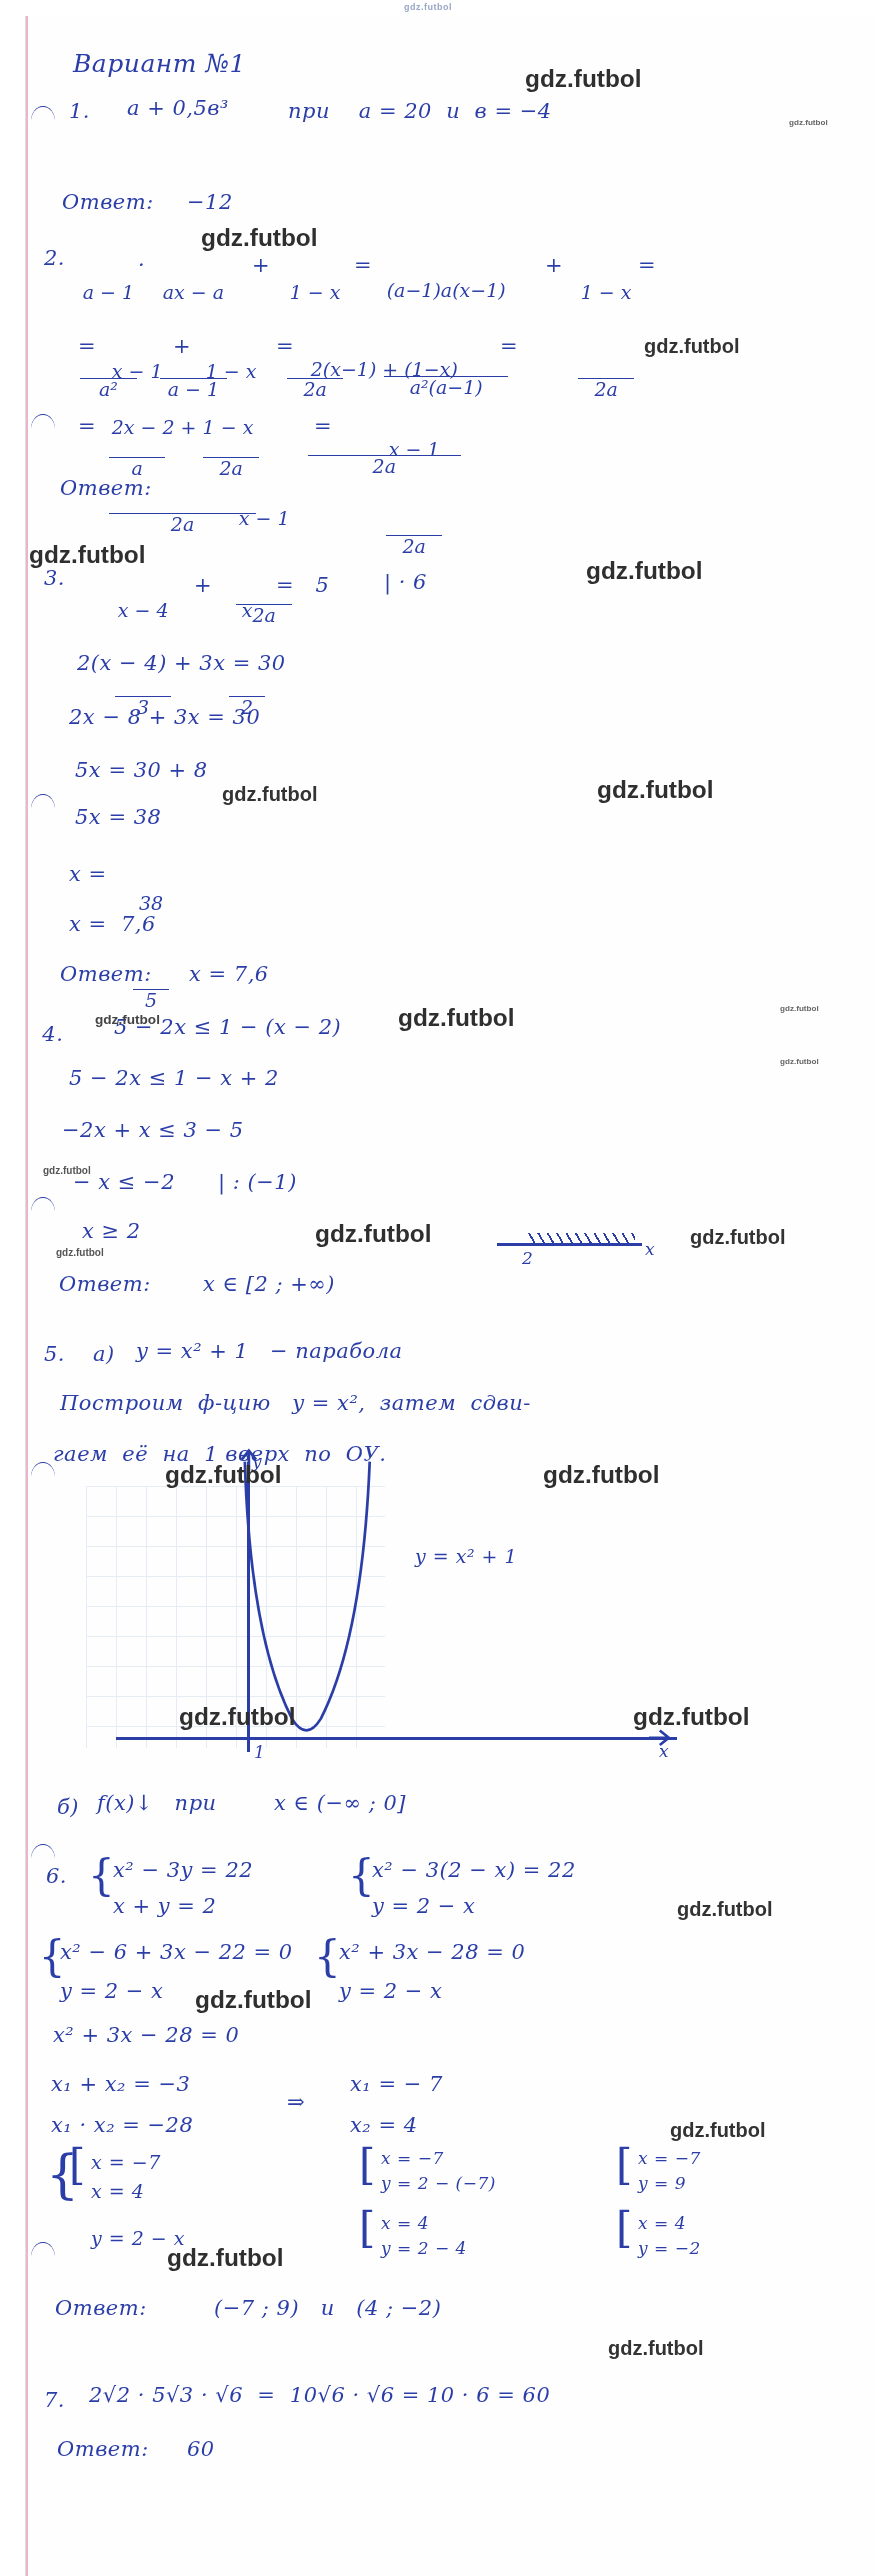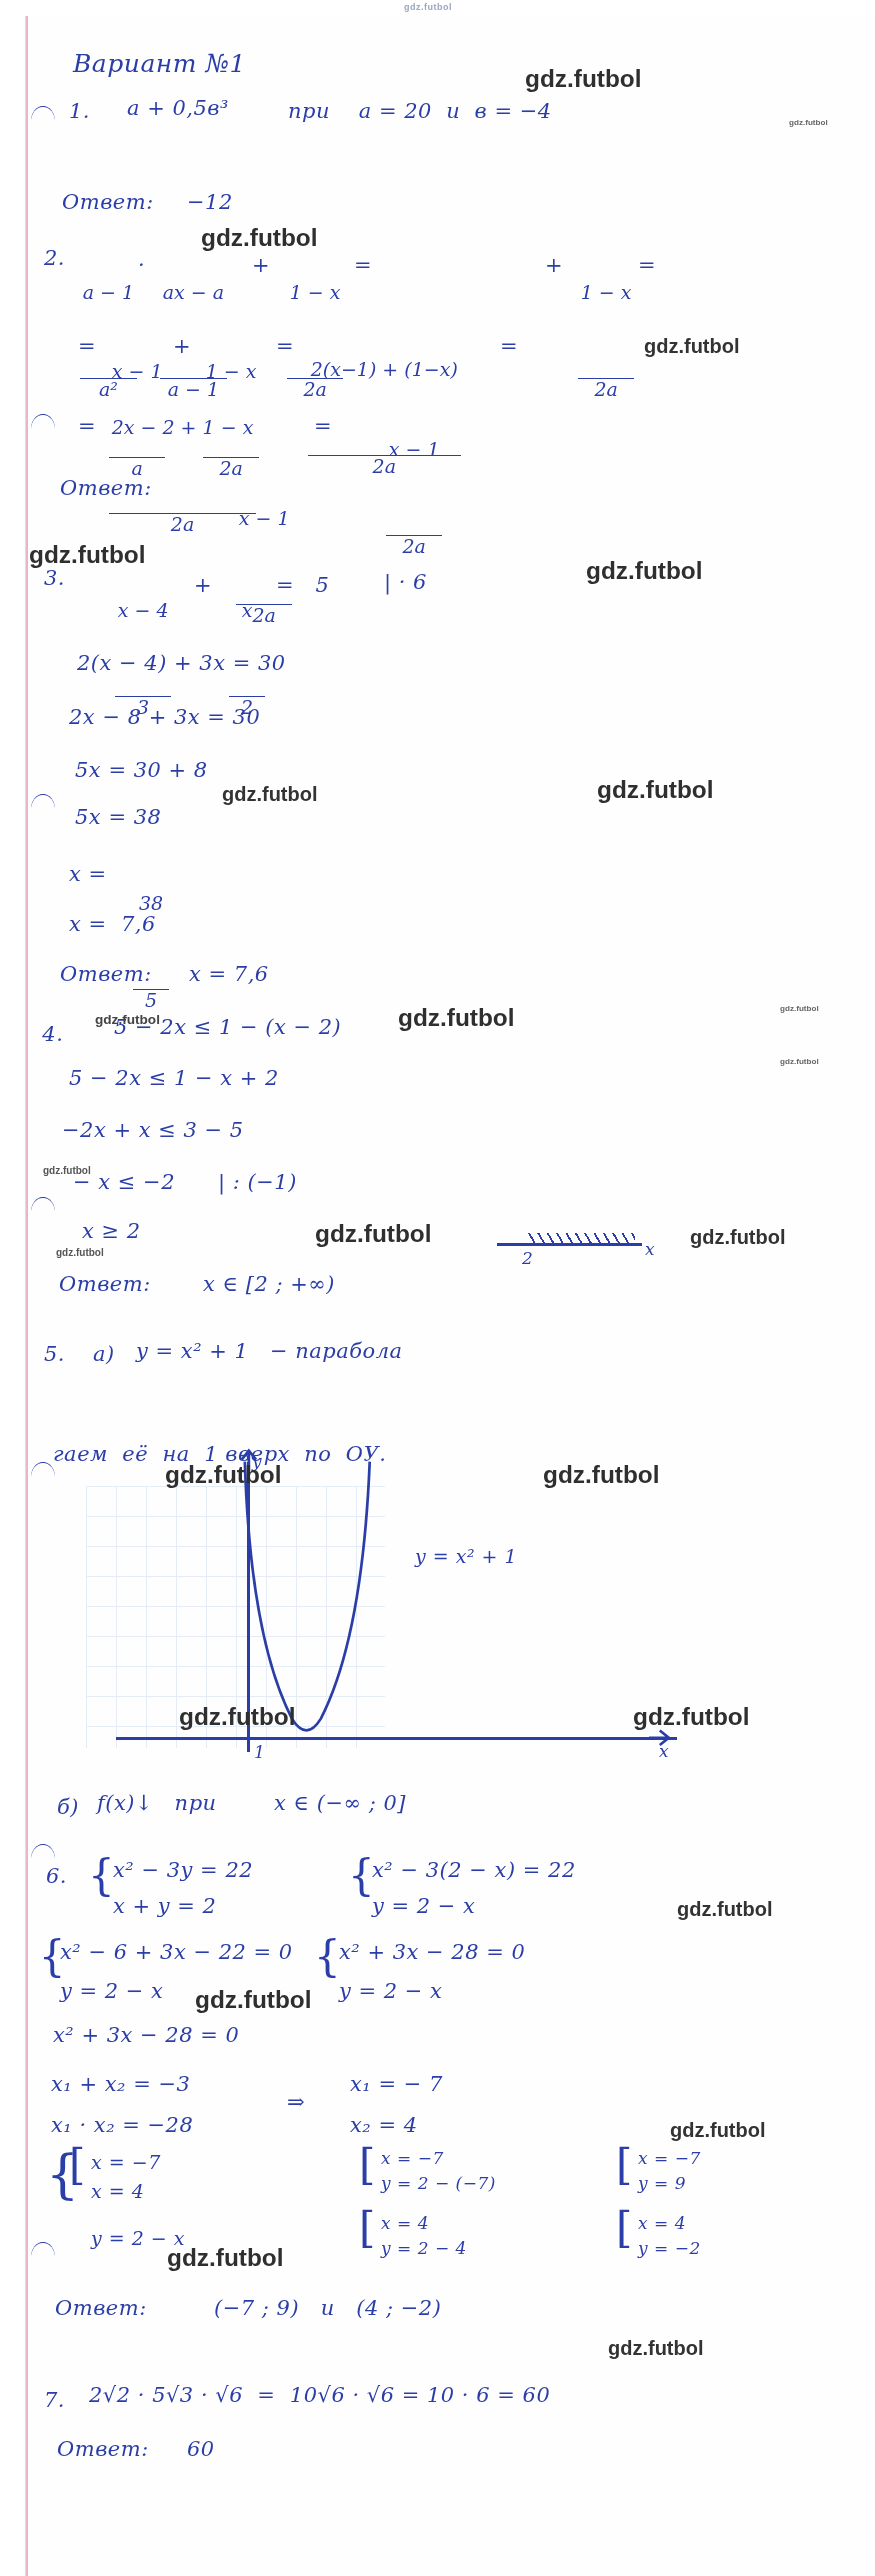--- a/index.html
+++ b/index.html
@@ -145,20 +145,24 @@
     <div class="frac" style="left:134px;top:223px;">
       <span class="num">ax − a</span>
       <span class="den">a − 1</span>
     </div>
     <div class="hw s23" style="left:226px;top:237px;">+</div>
     <div class="frac" style="left:261px;top:223px;">
       <span class="num">1 − x</span>
       <span class="den">2a</span>
     </div>
     <div class="hw s23" style="left:328px;top:237px;">=</div>
+    <div class="frac" style="left:358px;top:221px;">
+      <span class="num">(a−1)a(x−1)</span>
+      <span class="den">a²(a−1)</span>
+    </div>
     <div class="hw s23" style="left:519px;top:237px;">+</div>
     <div class="frac" style="left:552px;top:223px;">
       <span class="num">1 − x</span>
       <span class="den">2a</span>
     </div>
     <div class="hw s23" style="left:612px;top:237px;">=</div>
 
     <div class="hw s23" style="left:52px;top:318px;">=</div>
     <div class="frac" style="left:83px;top:302px;">
       <span class="num">x − 1</span>
@@ -231,20 +235,21 @@
     <div class="hatch"></div>
     <div class="hw s19" style="left:496px;top:1232px;">2</div>
     <div class="hw s19" style="left:619px;top:1223px;">x</div>
 
     <div class="hw s23" style="left:33px;top:1256px;">Ответ:</div>
     <div class="hw s23" style="left:177px;top:1256px;">x ∈ [2 ; +∞)</div>
 
     <div class="hw s23" style="left:18px;top:1326px;">5.</div>
     <div class="hw s23" style="left:67px;top:1326px;">а)</div>
     <div class="hw s23" style="left:110px;top:1323px;">y = x² + 1   − парабола</div>
+    <div class="hw s23" style="left:34px;top:1375px;">Построим  ф-цию   y = x²,  затем  сдви-</div>
     <div class="hw s23" style="left:27px;top:1426px;">гаем  её  на  1 вверх  по  ОУ.</div>
 
     <div class="grid"></div>
     <div class="axis" style="left:90px;top:1721px;width:561px;height:2.7px;"></div>
     <div class="axis" style="left:221px;top:1446px;width:2.7px;height:290px;"></div>
     <svg class="parab" width="190" height="299" viewBox="0 0 210 330">
       <path d="M12 6 Q 18 200 64 290 Q 80 316 96 290 Q 142 200 150 6" fill="none" stroke="#2b3ea8" stroke-width="3"></path>
     </svg>
     <div class="hw s19" style="left:226px;top:1435px;">y</div>
     <div class="hw s19" style="left:633px;top:1725px;">x</div>

